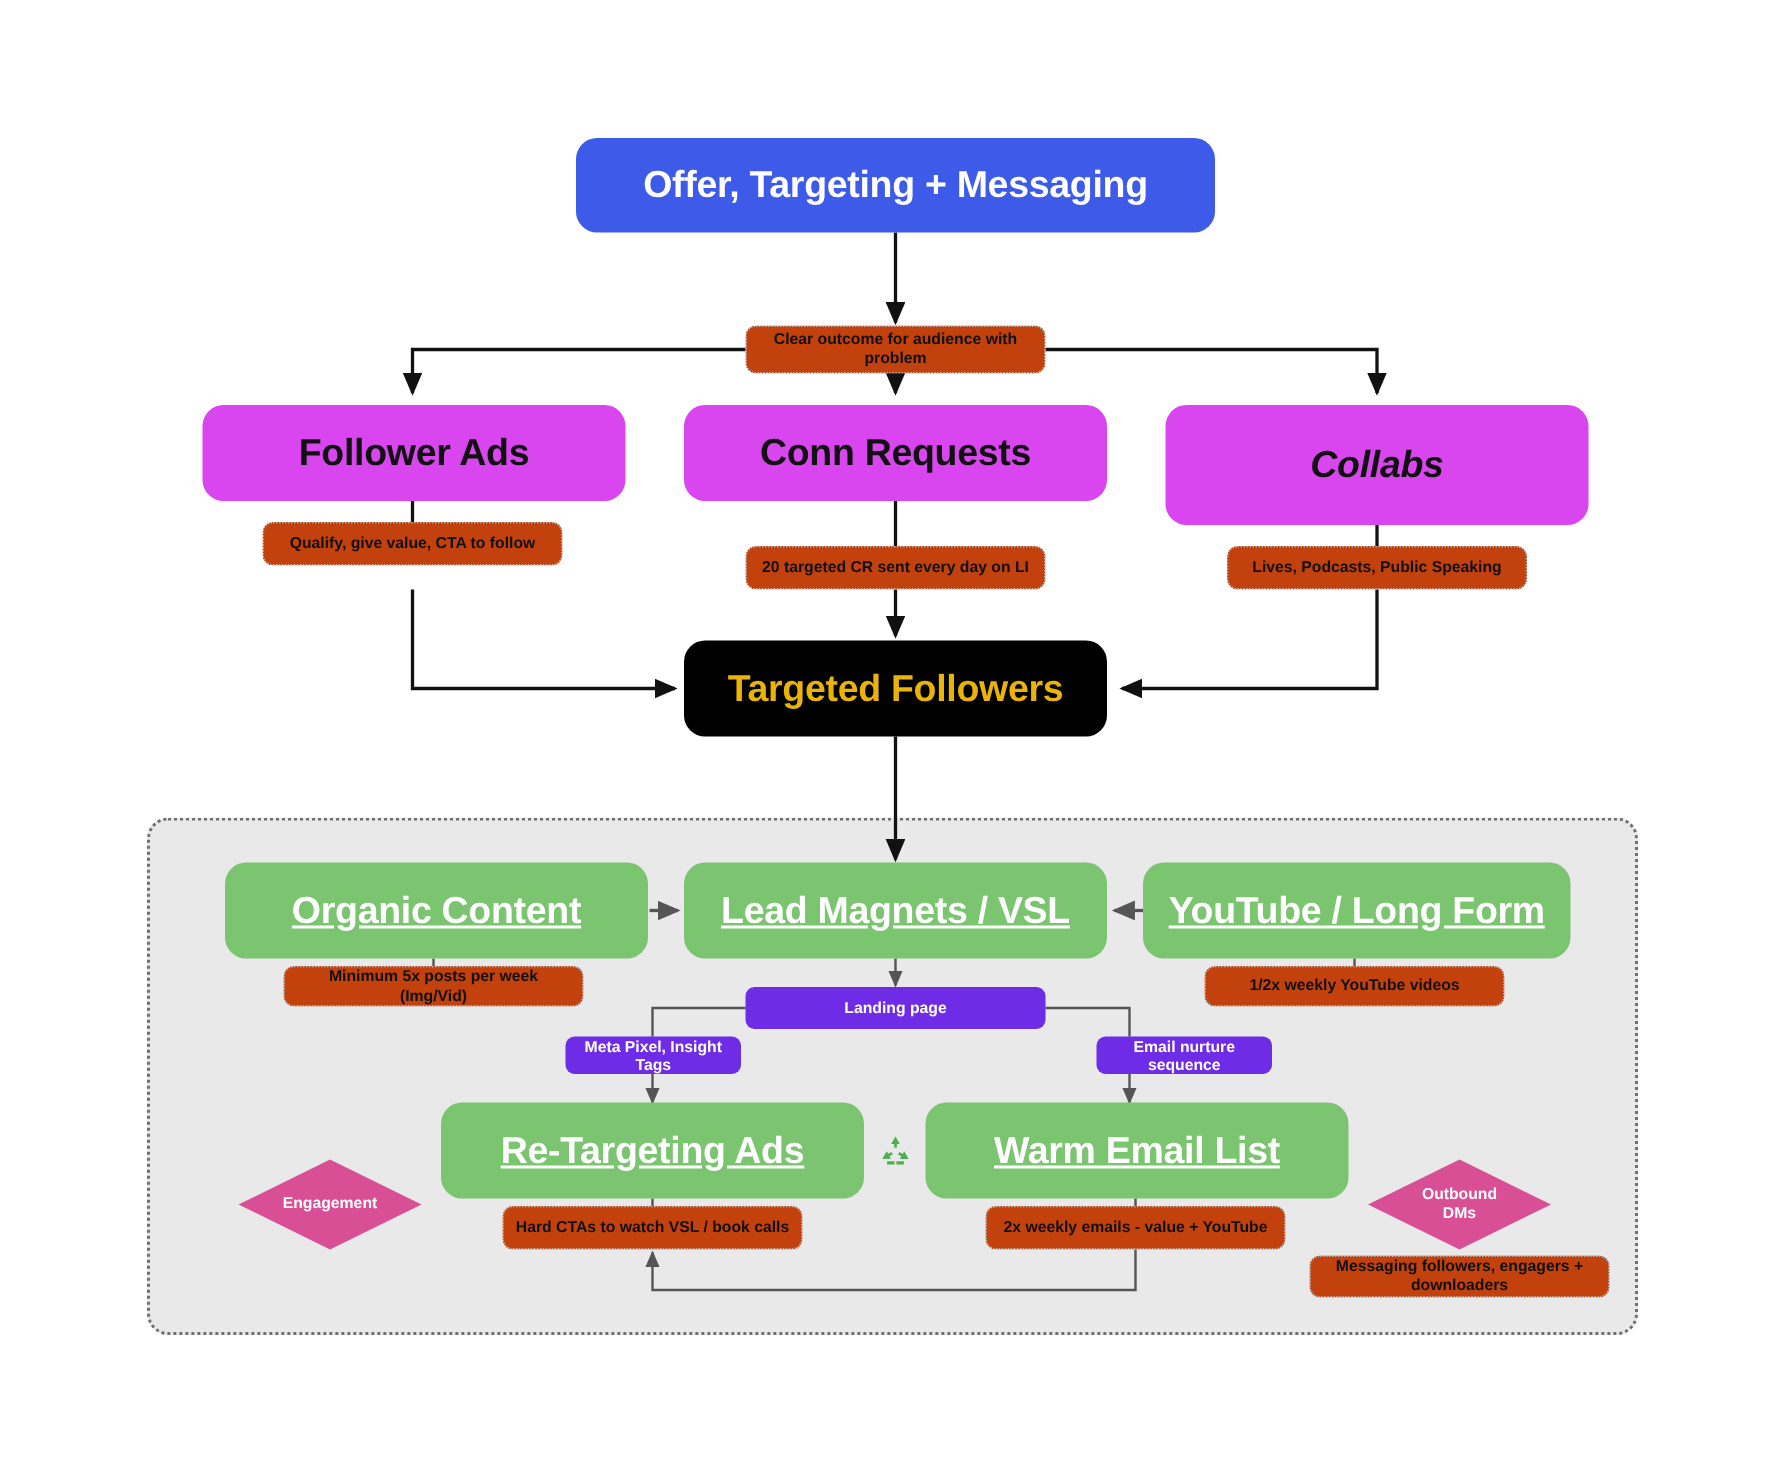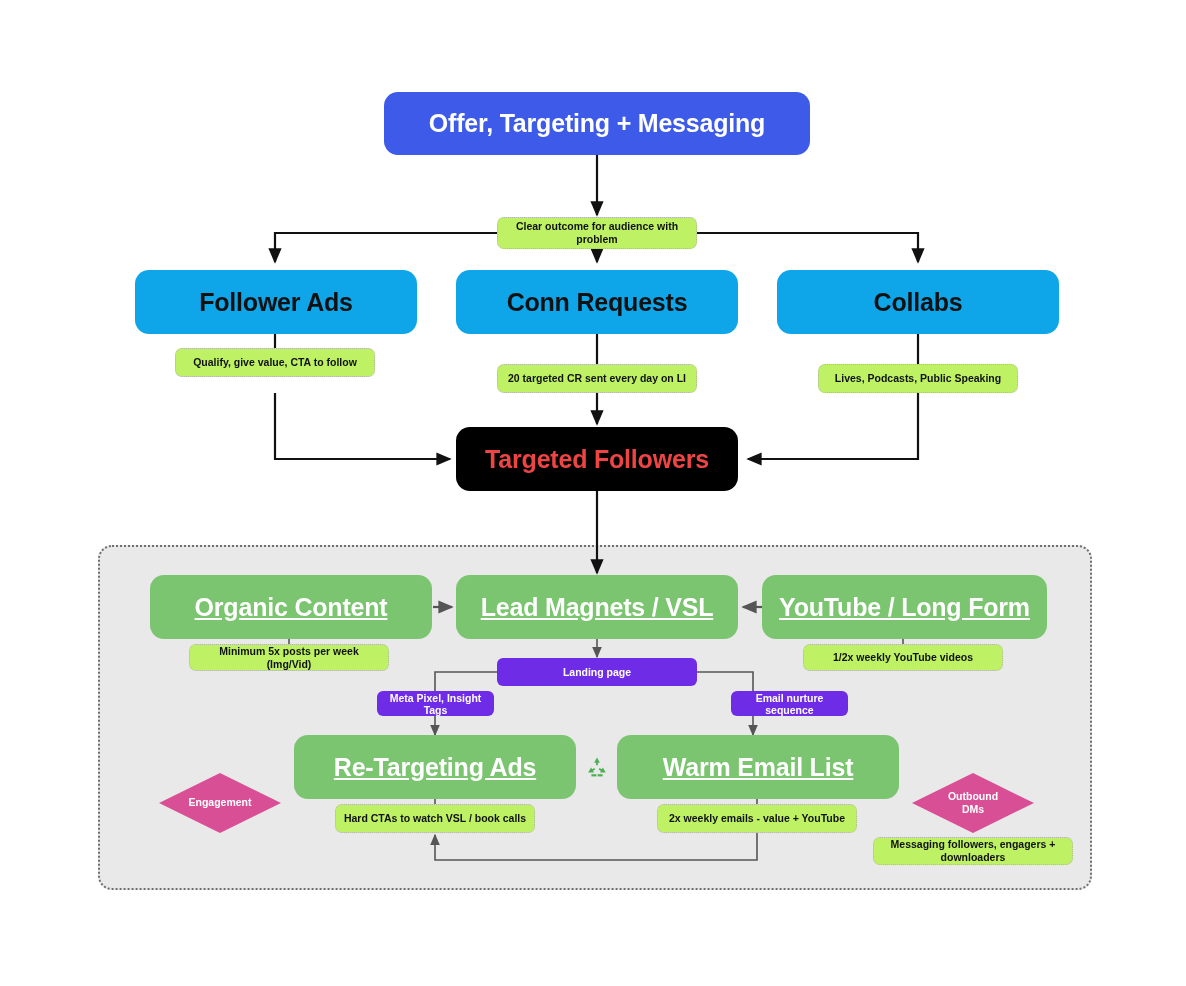--- a/index.html
+++ b/index.html
@@ -27,29 +27,29 @@
     justify-content: center;
     text-align: center;
     z-index: 3;
   }
   .node-big {
     border-radius: 14px;
     font-weight: bold;
     letter-spacing: -0.2px;
   }
   .node-blue   { background: #3d5ae8; color: #ffffff; font-size: 25px; }
-  .node-yellow { background: #0ea5e9; color: #111111; font-size: 25px; justify-content: center; }
-  .node-black  { background: #000000; color: #ef4444; font-size: 25px; }
+  .node-yellow { background: #d946ef; color: #111111; font-size: 25px; justify-content: center; }
+  .node-black  { background: #000000; color: #eab308; font-size: 25px; }
   .node-green  { background: #7bc470; color: #ffffff; font-size: 25px; text-decoration: underline; }
 
   
   .note {
     position: absolute;
     box-sizing: border-box;
-    background: #bef264;
+    background: #c2410c;
     border: 1px dotted #b4b4b4;
     border-radius: 7px;
     display: flex;
     align-items: center;
     justify-content: center;
     text-align: center;
     font-size: 10.5px;
     color: #111111;
     font-weight: 600;
     z-index: 4;
@@ -196,21 +196,21 @@
     <span>Qualify, give value, CTA to follow</span>
   </div>
 
   <div class="node node-big node-yellow" style="left:456px; top:270px; width:282px; height:64px;">
     <span>Conn Requests</span>
   </div>
   <div class="note" style="left:497px; top:364px; width:200px; height:29px;">
     <span>20 targeted CR sent every day on LI</span>
   </div>
 
-  <div class="node node-big node-yellow" style="left:777px; top:270px; width:282px; height:64px;">
+  <div class="node node-big node-yellow" style="left:777px; top:270px; width:282px; height:80px;font-style:italic;">
     <span>Collabs</span>
   </div>
   <div class="note" style="left:818px; top:364px; width:200px; height:29px;">
     <span>Lives, Podcasts, Public Speaking</span>
   </div>
 
   <div class="node node-big node-black" style="left:456px; top:427px; width:282px; height:64px;">
     <span>Targeted Followers</span>
   </div>
 

